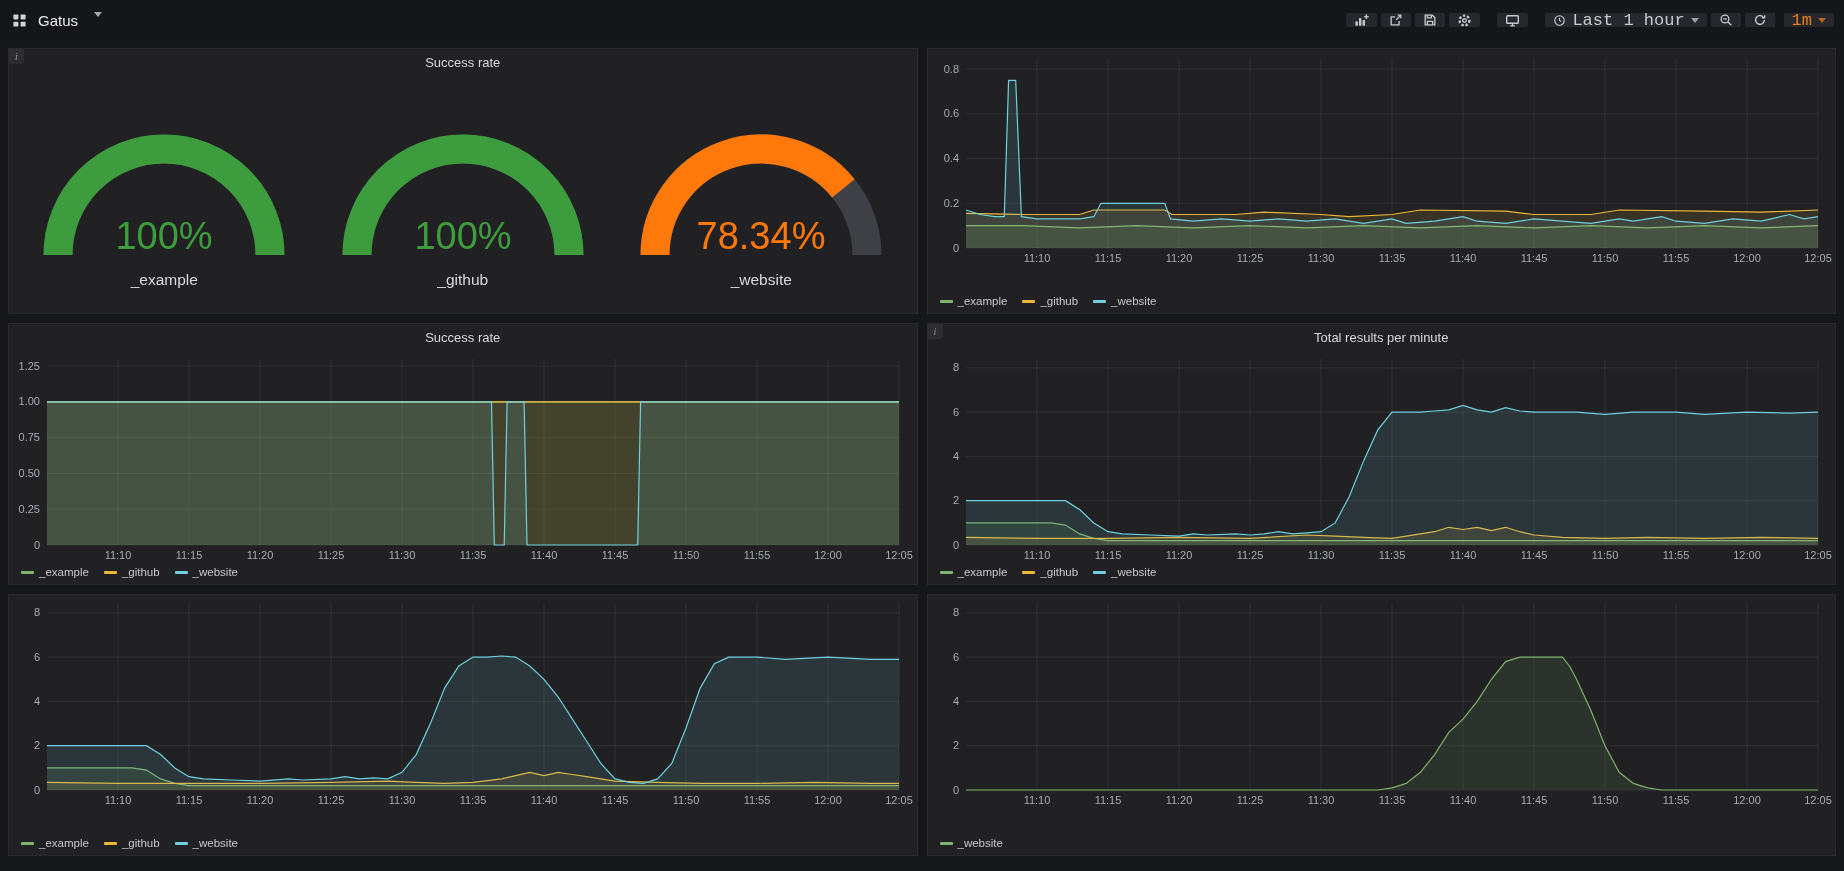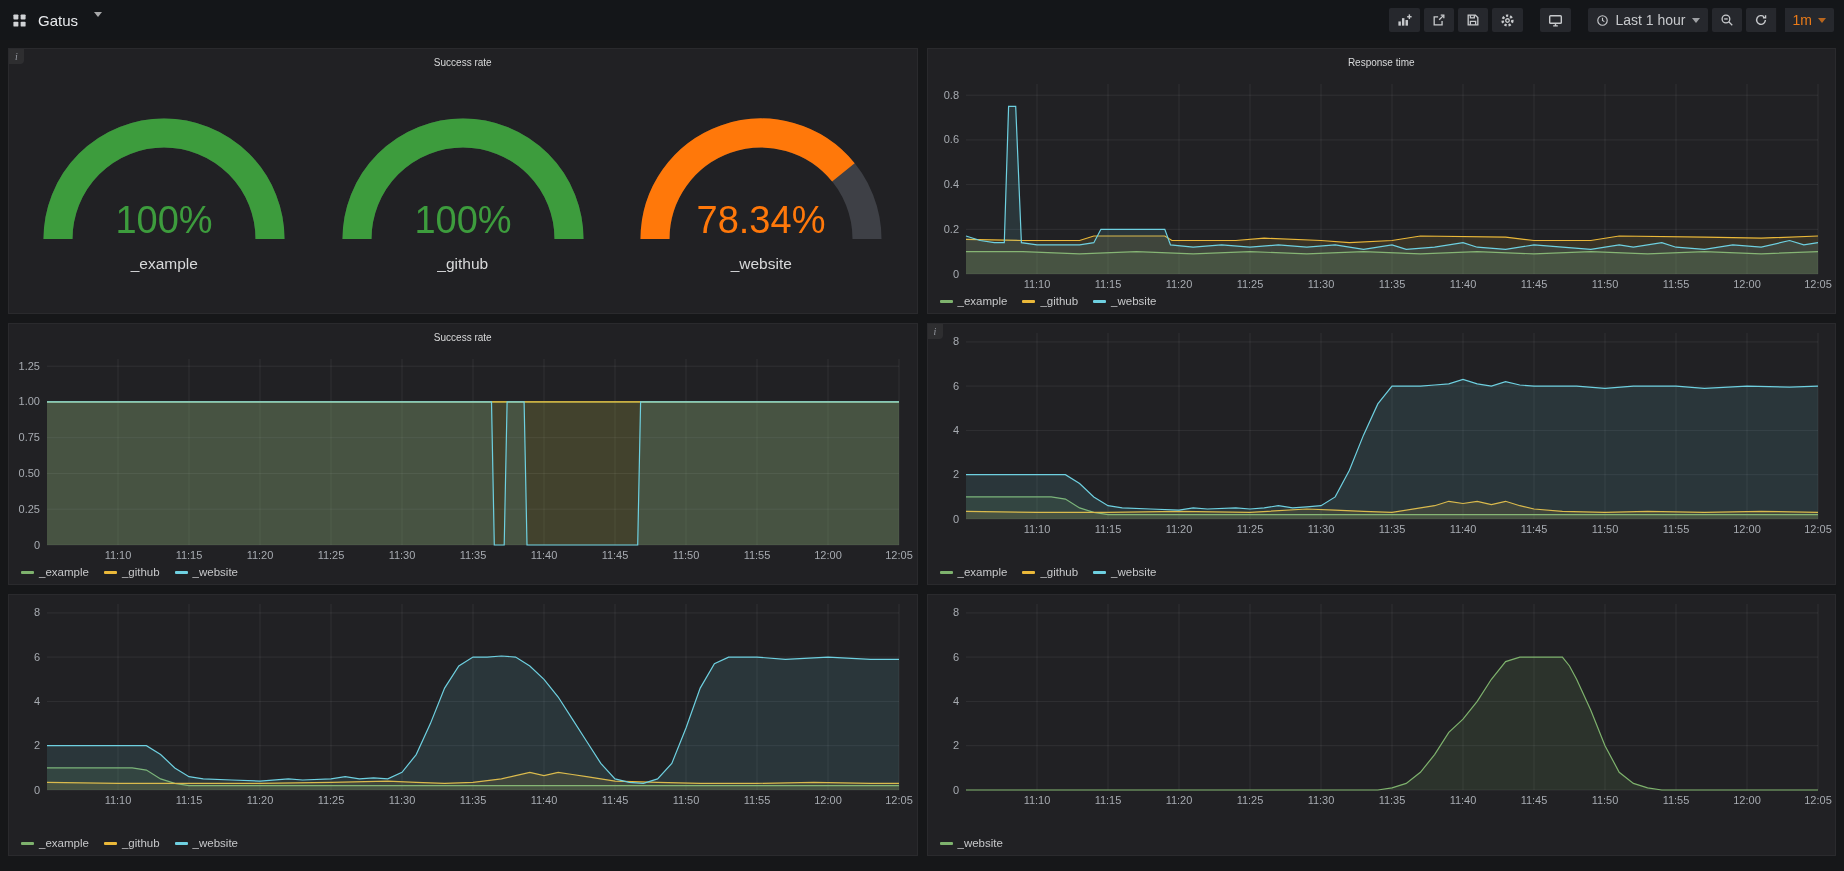--- a/index.html
+++ b/index.html
@@ -1,47 +1,47 @@
 <!DOCTYPE html>
 <html><head>
 <meta charset="utf-8">
 <style>
   *{margin:0;padding:0;box-sizing:border-box}
   html,body{width:1844px;height:871px;overflow:hidden;background:#161719;
     color:#d8d9da;font-family:"Liberation Sans","DejaVu Sans",sans-serif}
   .navbar{height:40px;display:flex;align-items:center;justify-content:space-between;
     padding:0 10px;background:#141619}
   .nav-left{display:flex;align-items:center;gap:9px}
-  .nav-btn{display:inline-flex;align-items:center;gap:6px;height:24px;padding:0 8px;
-    background:#26282d;border:none;border-radius:2px;color:#c7c9cc;font-size:14px;
-    font-family:Liberation Sans, sans-serif;cursor:pointer;white-space:nowrap}
+  .nav-btn{display:inline-flex;align-items:center;gap:6px;height:14px;padding:0 8px;
+    background:#26282d;border:none;border-radius:2px;color:#c7c9cc;font-size:17px;
+    font-family:Liberation Mono, monospace;cursor:pointer;white-space:nowrap}
   .nav-btn.plain{background:transparent;padding:0 2px;color:#d0d2d5}
   .nav-btn svg{display:block}
   .nav-right{display:flex;align-items:center;gap:4px}
   .nav-gap{width:9px;display:inline-block}
   .refresh-group{display:flex;gap:8px}
   .refresh-group .nav-btn:first-child{border-radius:2px 0 0 2px;border-right:1px solid #17181b}
   .refresh-group .nav-btn:last-child{border-radius:0 2px 2px 0;color:#EB7B18}
   .dash-title-wrap{display:inline-flex;gap:16px;cursor:pointer}
   .dash-title{font-size:15px;color:#e8eaed}
   .caret{opacity:.75}
   .dash{padding:8px;display:grid;grid-template-columns:1fr 1fr;
     grid-template-rows:266px 262px 262px;gap:9px}
   .panel{position:relative;background:#212124;border:1px solid rgba(255,255,255,0.045);
     display:flex;flex-direction:column;min-width:0;min-height:0}
   .panel-header{height:26px;flex:none;display:flex;align-items:center;justify-content:center;
-    font-size:10px;font-weight:500;color:#d8d9da;cursor:pointer}
+    font-size:13px;font-weight:500;color:#d8d9da;cursor:pointer}
   .panel-body{flex:1;min-height:0;display:flex;flex-direction:column}
   .chart{flex:1;min-height:0}
   .chart svg{display:block}
   .legend{flex:none;height:20px;display:flex;align-items:center;gap:15px;
     padding:0 10px 4px 12px;font-size:11.5px;color:#c7c8ca}
   .legend-item{display:inline-flex;align-items:center;gap:5px;cursor:pointer}
   .swatch{width:13px;height:3px;border-radius:1px;display:inline-block}
-  .gauges{flex:1;display:flex;align-items:flex-start;justify-content:space-around;padding:2px 6px 8px}
+  .gauges{flex:1;display:flex;align-items:center;justify-content:space-around;padding:2px 6px 8px}
   .gauge-cell{display:flex;flex-direction:column;align-items:center;flex:1;min-width:0}
   .gauge-label{font-size:15.5px;color:#d8d9da;margin-top:0}
   .info-corner{position:absolute;top:0;left:0;width:15px;height:15px;z-index:2;
     background:rgba(255,255,255,.06);color:#9599a0;font-size:10px;font-style:italic;
     font-family:"Liberation Serif","DejaVu Serif",serif;display:flex;align-items:center;
     justify-content:center;border-radius:0 0 4px 0;cursor:pointer}
 </style>
 </head>
 <body>
 
@@ -165,21 +165,20 @@
               <path d="M44.00 162.00 A106 106 0 0 1 256.00 162.00" stroke="#3E4046" stroke-width="29" fill="none"></path>
               <path d="M44.00 162.00 A106 106 0 0 1 232.39 95.31" stroke="#FF780A" stroke-width="29" fill="none"></path>
               <text x="150" y="156" text-anchor="middle" font-size="38" font-weight="500" fill="#FF780A">78.34%</text>
             </svg>
             <div class="gauge-label">_website</div>
           </div>
         </div>
       </div>
     </section>
     <section class="panel">
-      <div class="panel-header">Response time</div>
       <div class="panel-body">
         <div class="chart">
           <svg width="908" height="218">
             <g stroke="rgba(255,255,255,0.07)" stroke-width="1">
               <line x1="38" x2="890" y1="199.0" y2="199.0"></line>
               <line x1="38" x2="890" y1="154.3" y2="154.3"></line>
               <line x1="38" x2="890" y1="109.6" y2="109.6"></line>
               <line x1="38" x2="890" y1="64.9" y2="64.9"></line>
               <line x1="38" x2="890" y1="20.2" y2="20.2"></line>
               <line x1="109.0" x2="109.0" y1="9" y2="199"></line>
@@ -306,20 +305,21 @@
           </span>
           <span class="legend-item">
             <span class="swatch" style="background: rgb(110, 208, 224);"></span>
             <span>_website</span>
           </span>
         </div>
       </div>
     </section>
     <section class="panel">
       <div class="info-corner">i</div>
+      <div class="panel-header">Total results per minute</div>
       <div class="panel-body">
         <div class="chart">
           <svg width="908" height="214">
             <g stroke="rgba(255,255,255,0.07)" stroke-width="1">
               <line x1="38" x2="890" y1="195.0" y2="195.0"></line>
               <line x1="38" x2="890" y1="150.7" y2="150.7"></line>
               <line x1="38" x2="890" y1="106.4" y2="106.4"></line>
               <line x1="38" x2="890" y1="62.1" y2="62.1"></line>
               <line x1="38" x2="890" y1="17.9" y2="17.9"></line>
               <line x1="109.0" x2="109.0" y1="9" y2="195"></line>

